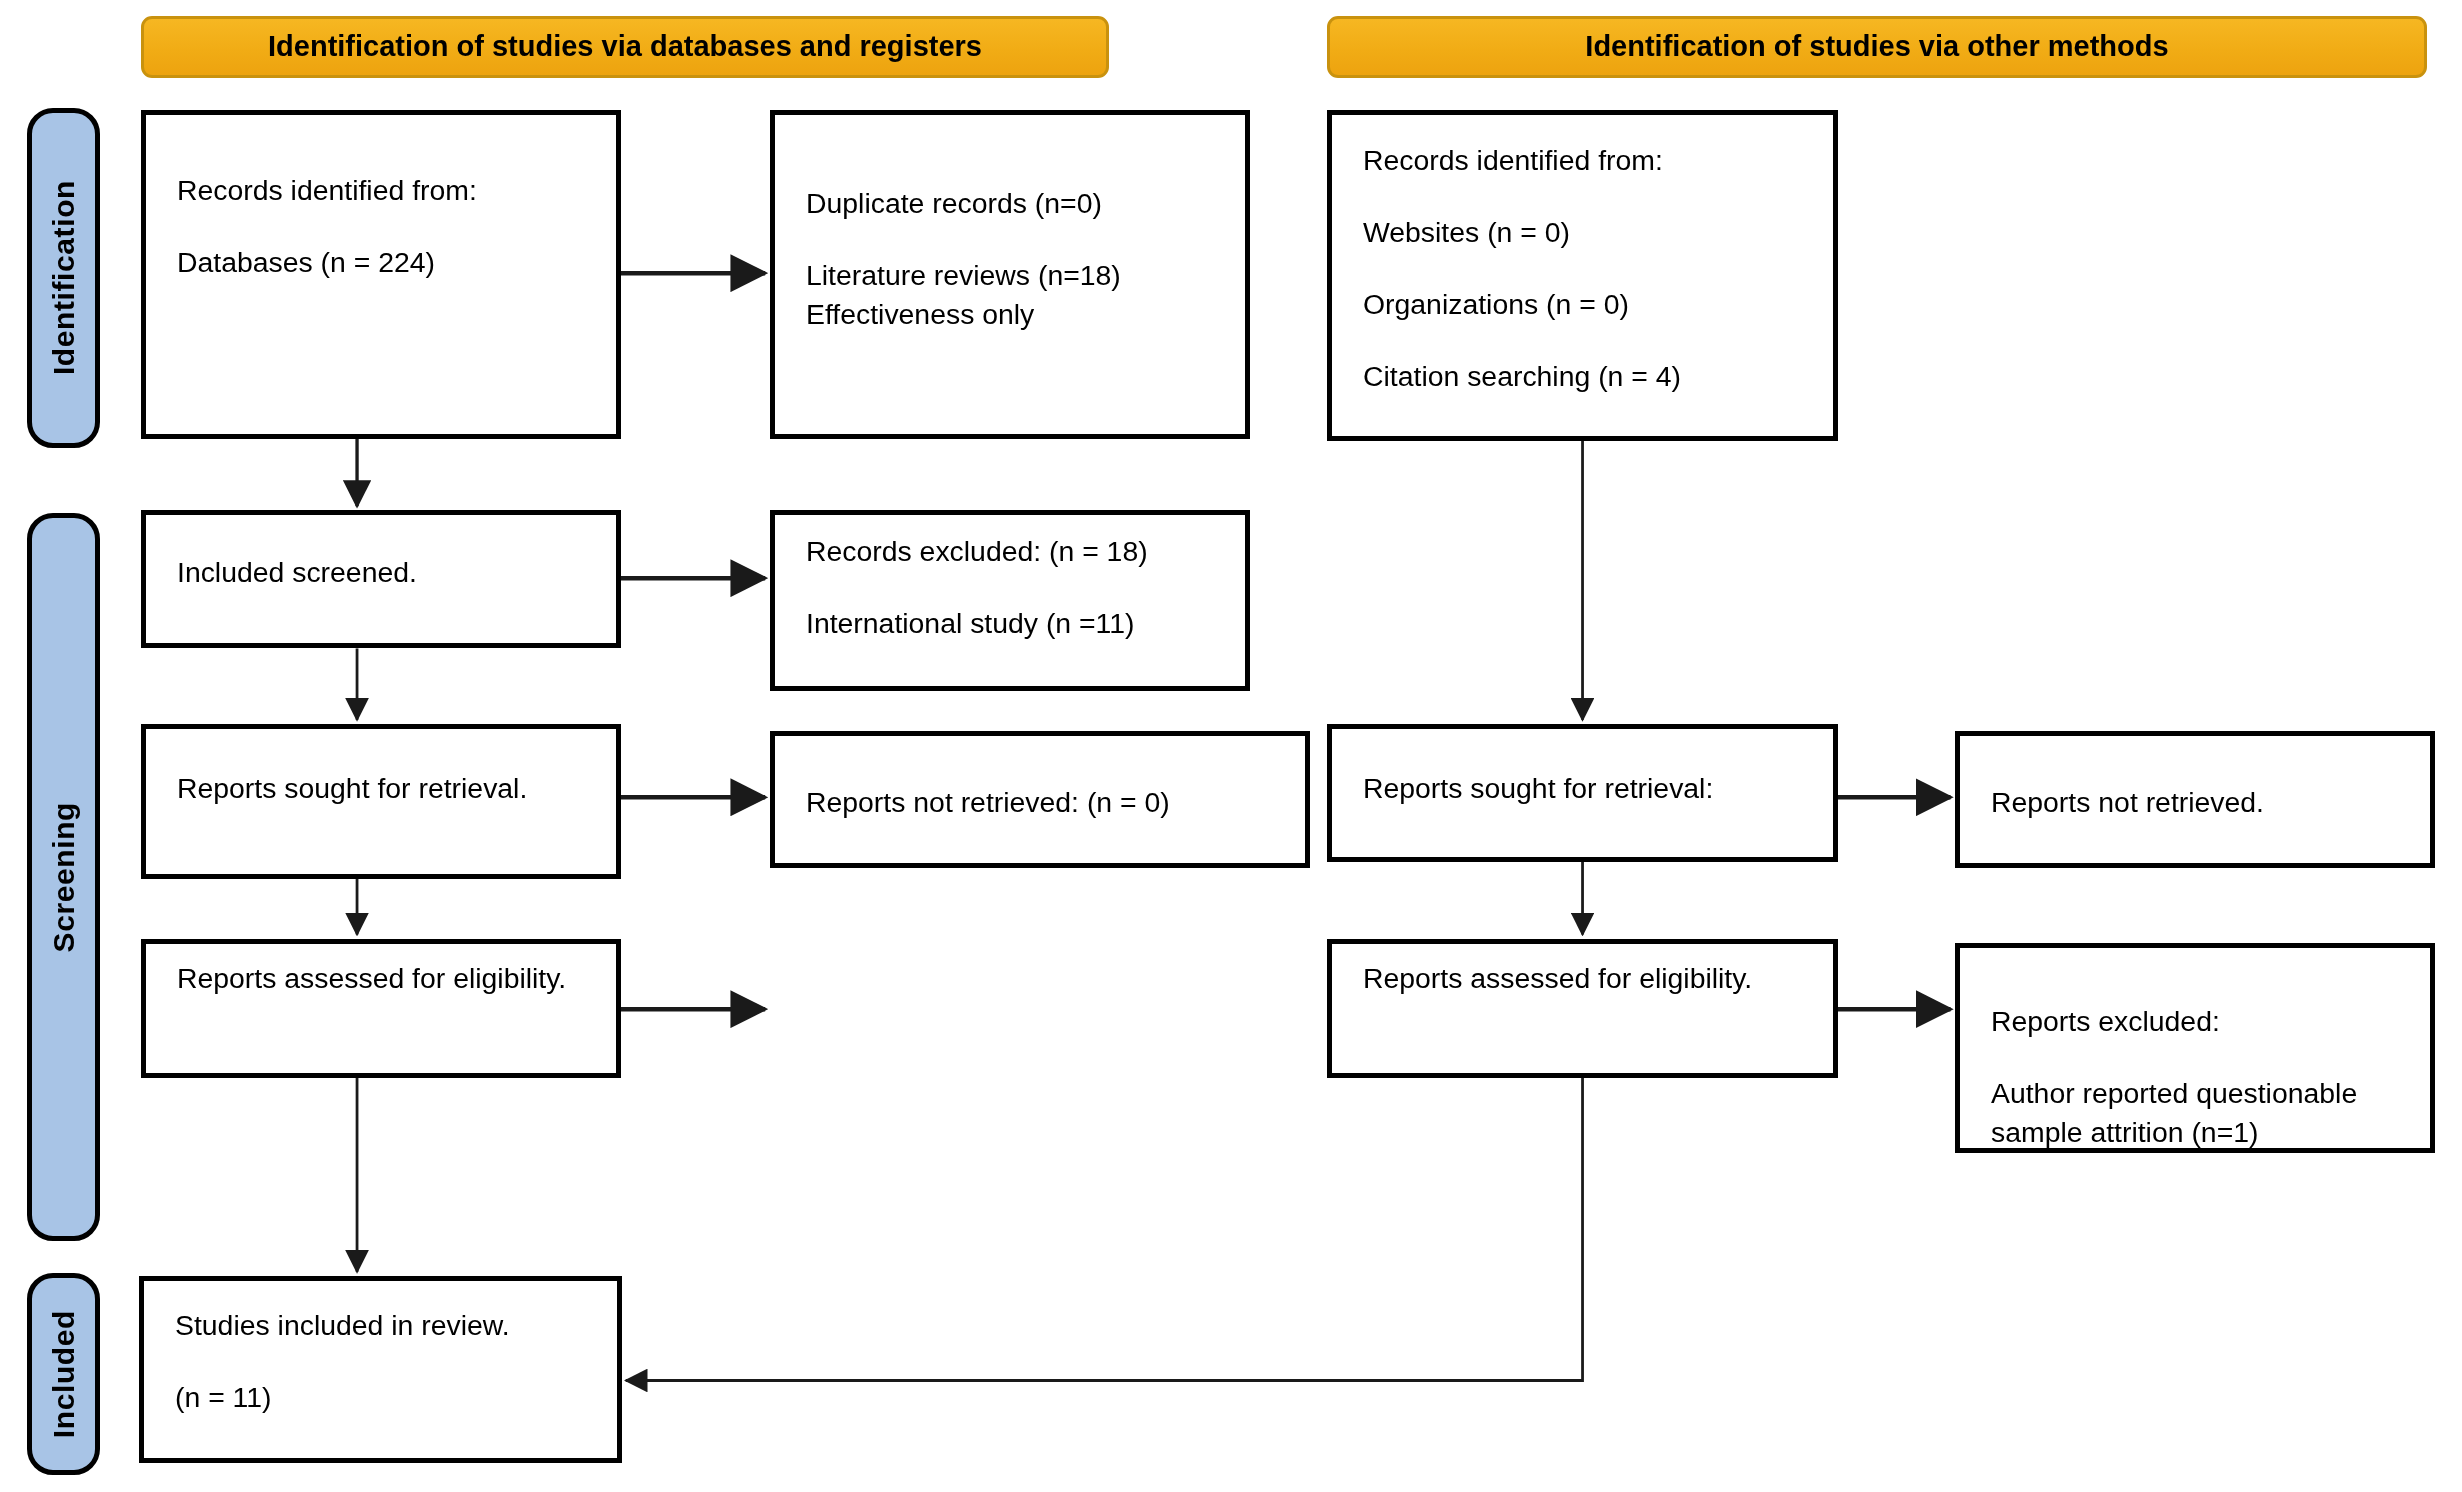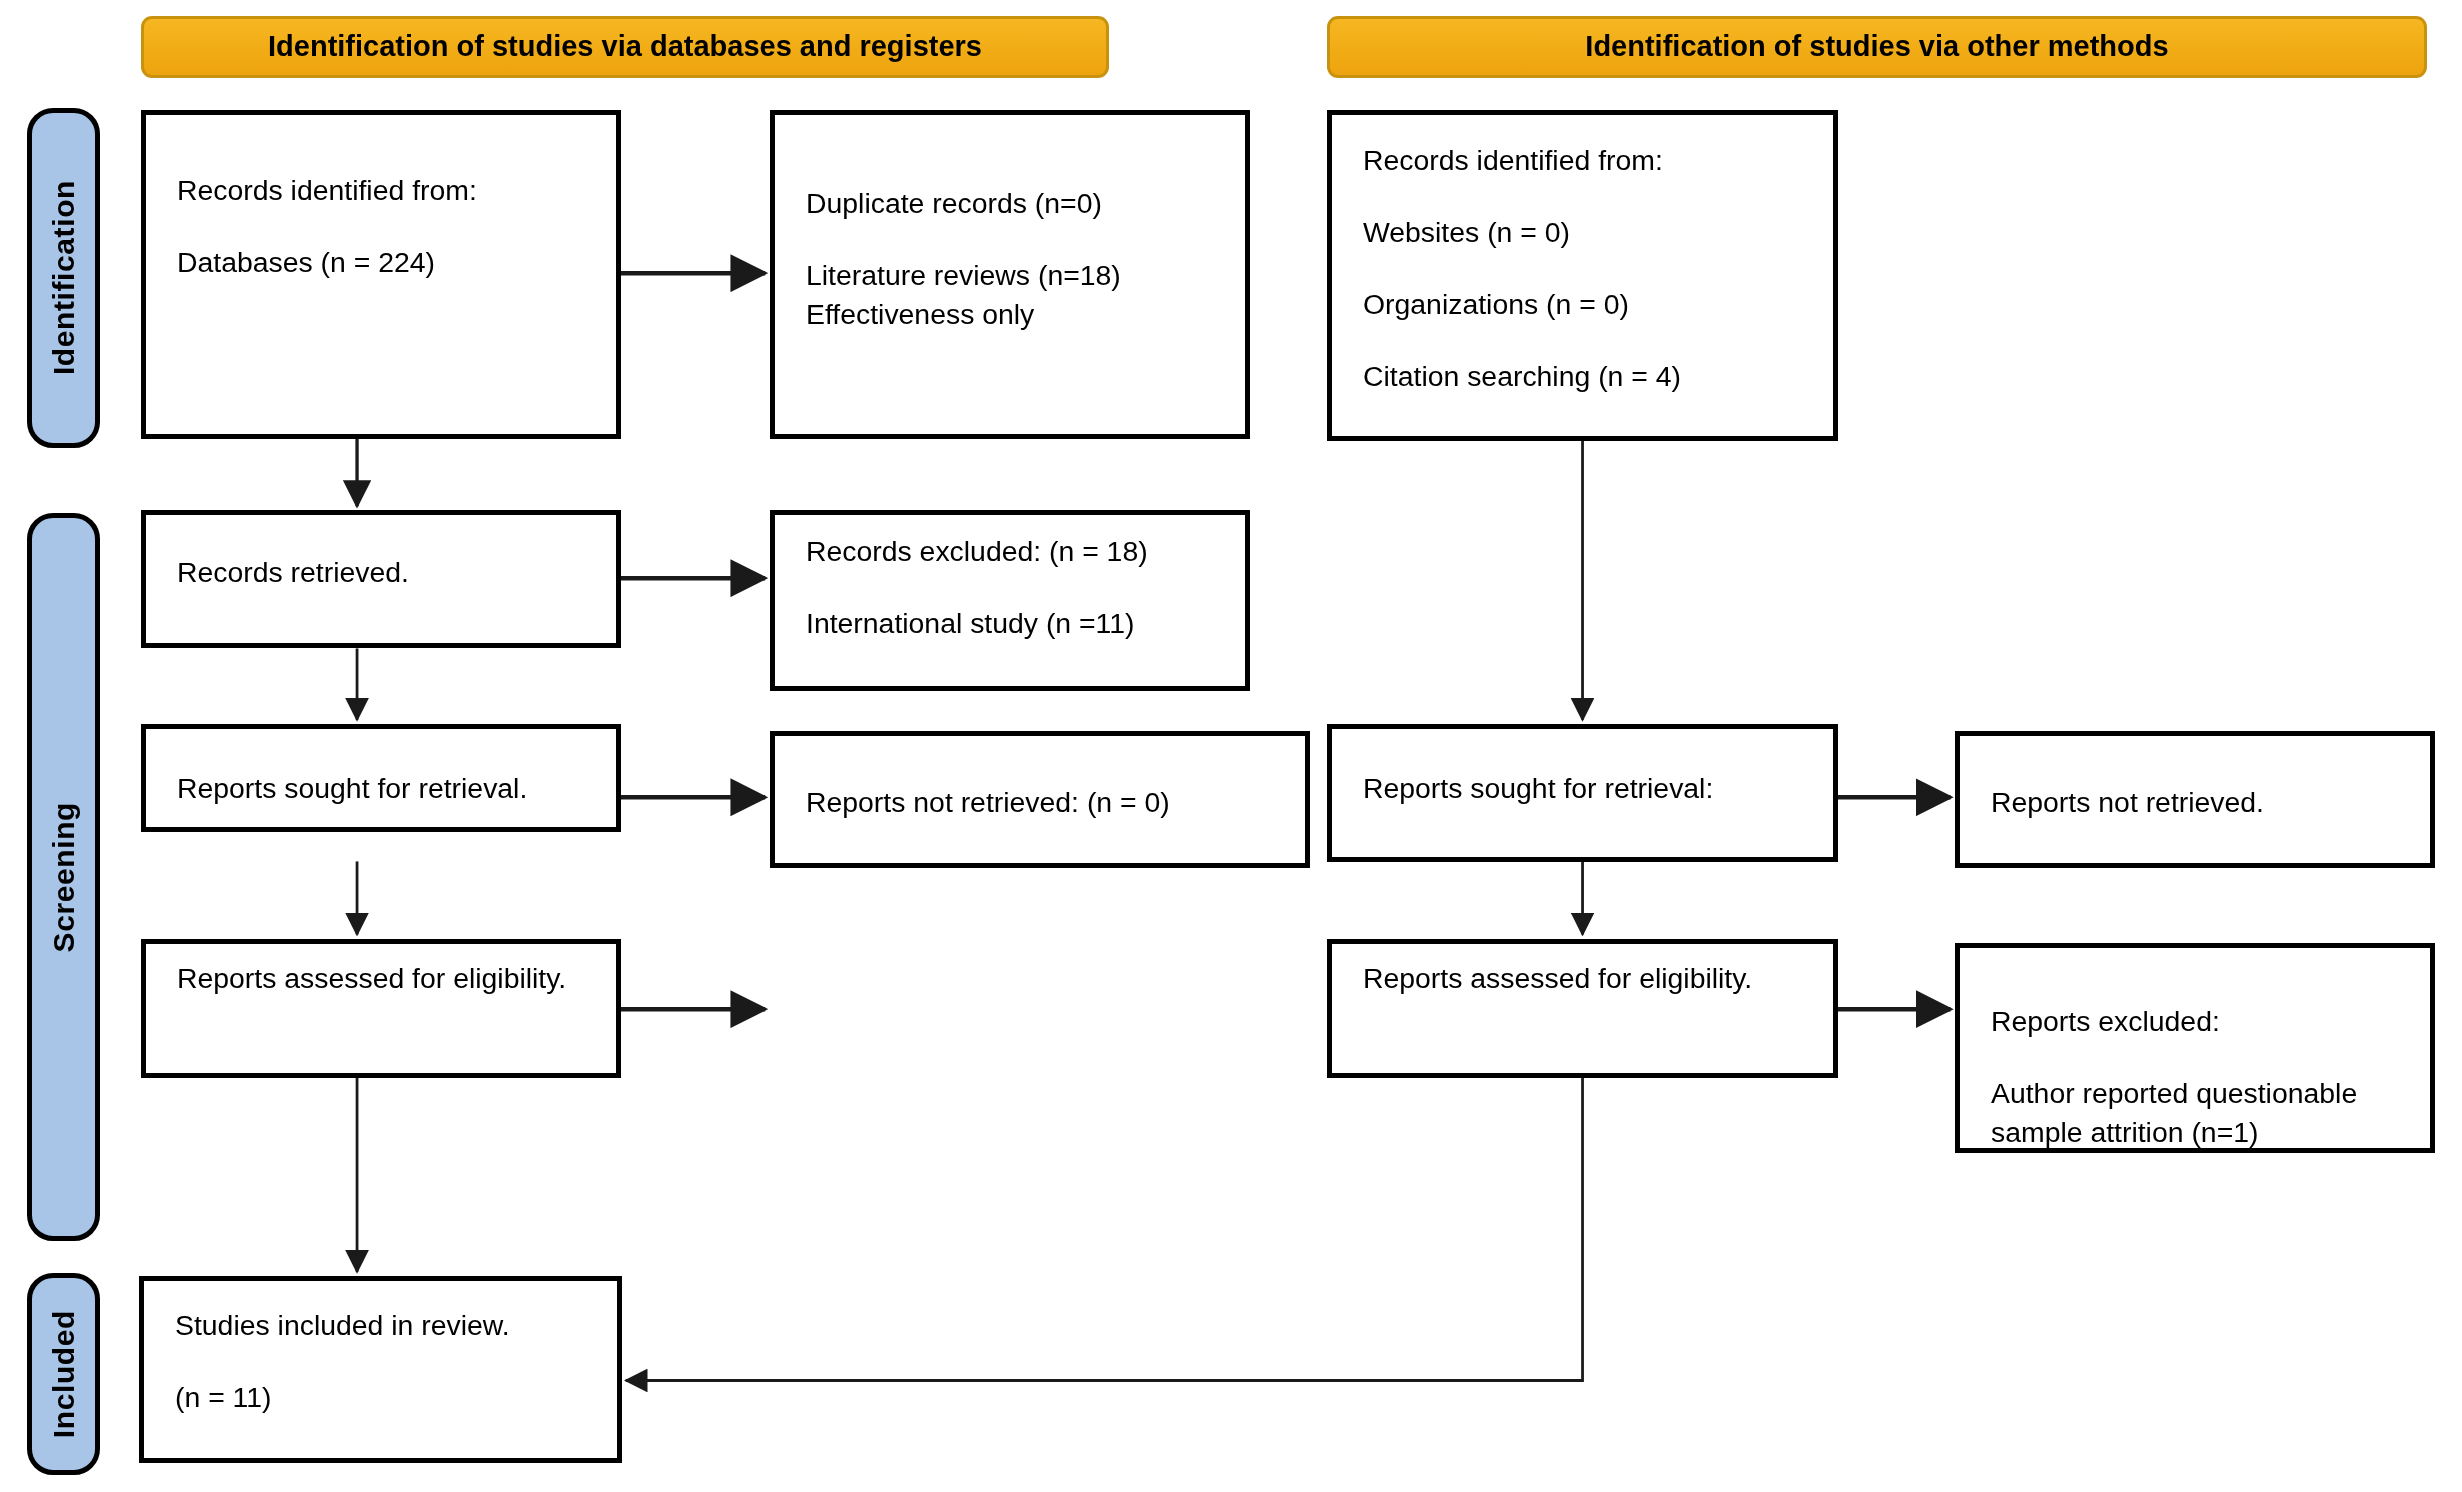--- a/index.html
+++ b/index.html
@@ -44,21 +44,21 @@
   .box p{margin:0;}
   .box .gap{margin-top:33px;}
   .indent{margin-left:66px;}
   .it{font-style:italic;}
   
   .b-db-identified   {left:141px; top:110px; width:480px; height:329px; padding-top:56px;}
   .b-removed         {left:770px;top:110px; width:480px; height:329px; padding-top:36px;}
   .b-other-identified{left:1327px;top:110px; width:511px; height:331px; padding-top:26px;}
   .b-screened        {left:141px; top:510px; width:480px; height:138px; padding-top:38px;}
   .b-excluded18      {left:770px;top:510px; width:480px; height:181px; padding-top:16.7px;}
-  .b-sought-db       {left:141px; top:724px;width:480px; height:108px; padding-top:40px;}
+  .b-sought-db       {left:141px; top:724px;width:480px; height:155px; padding-top:40px;}
   .b-notretr-db      {left:770px;top:731px;width:540px; height:137px; padding-top:47px;}
   .b-assessed-db     {left:141px; top:939px;width:480px; height:139px; padding-top:15px;}
   .b-excluded0       {left:770px;top:939px;width:480px; height:135px; padding-top:36px;}
   .b-sought-other    {left:1327px;top:724px;width:511px; height:138px; padding-top:40px;}
   .b-notretr-other   {left:1955px;top:731px;width:480px; height:137px; padding-top:47px;}
   .b-assessed-other  {left:1327px;top:939px;width:511px; height:139px; padding-top:15px;}
   .b-excluded-other  {left:1955px;top:943px;width:480px; height:210px; padding-top:54px;}
   .b-included        {left:139px; top:1276px;width:483px; height:187px; padding-top:25px;}
 </style>
 </head>
@@ -120,21 +120,21 @@
   </div>
 
   <div class="box b-other-identified">
     <p>Records identified from:</p>
     <p class="gap indent">Websites (n = 0)</p>
     <p class="gap indent">Organizations (n = 0)</p>
     <p class="gap indent">Citation searching (n = 4)</p>
   </div>
 
   <div class="box b-screened">
-    <p>Records retrieved.</p>
+    <p>Included screened.</p>
   </div>
 
   <div class="box b-excluded18">
     <p>Records excluded: (n = 18)</p>
     <p class="gap indent">International study (n =11)</p>
   </div>
 
   <div class="box b-sought-db">
     <p>Reports sought for retrieval.</p>
   </div>

